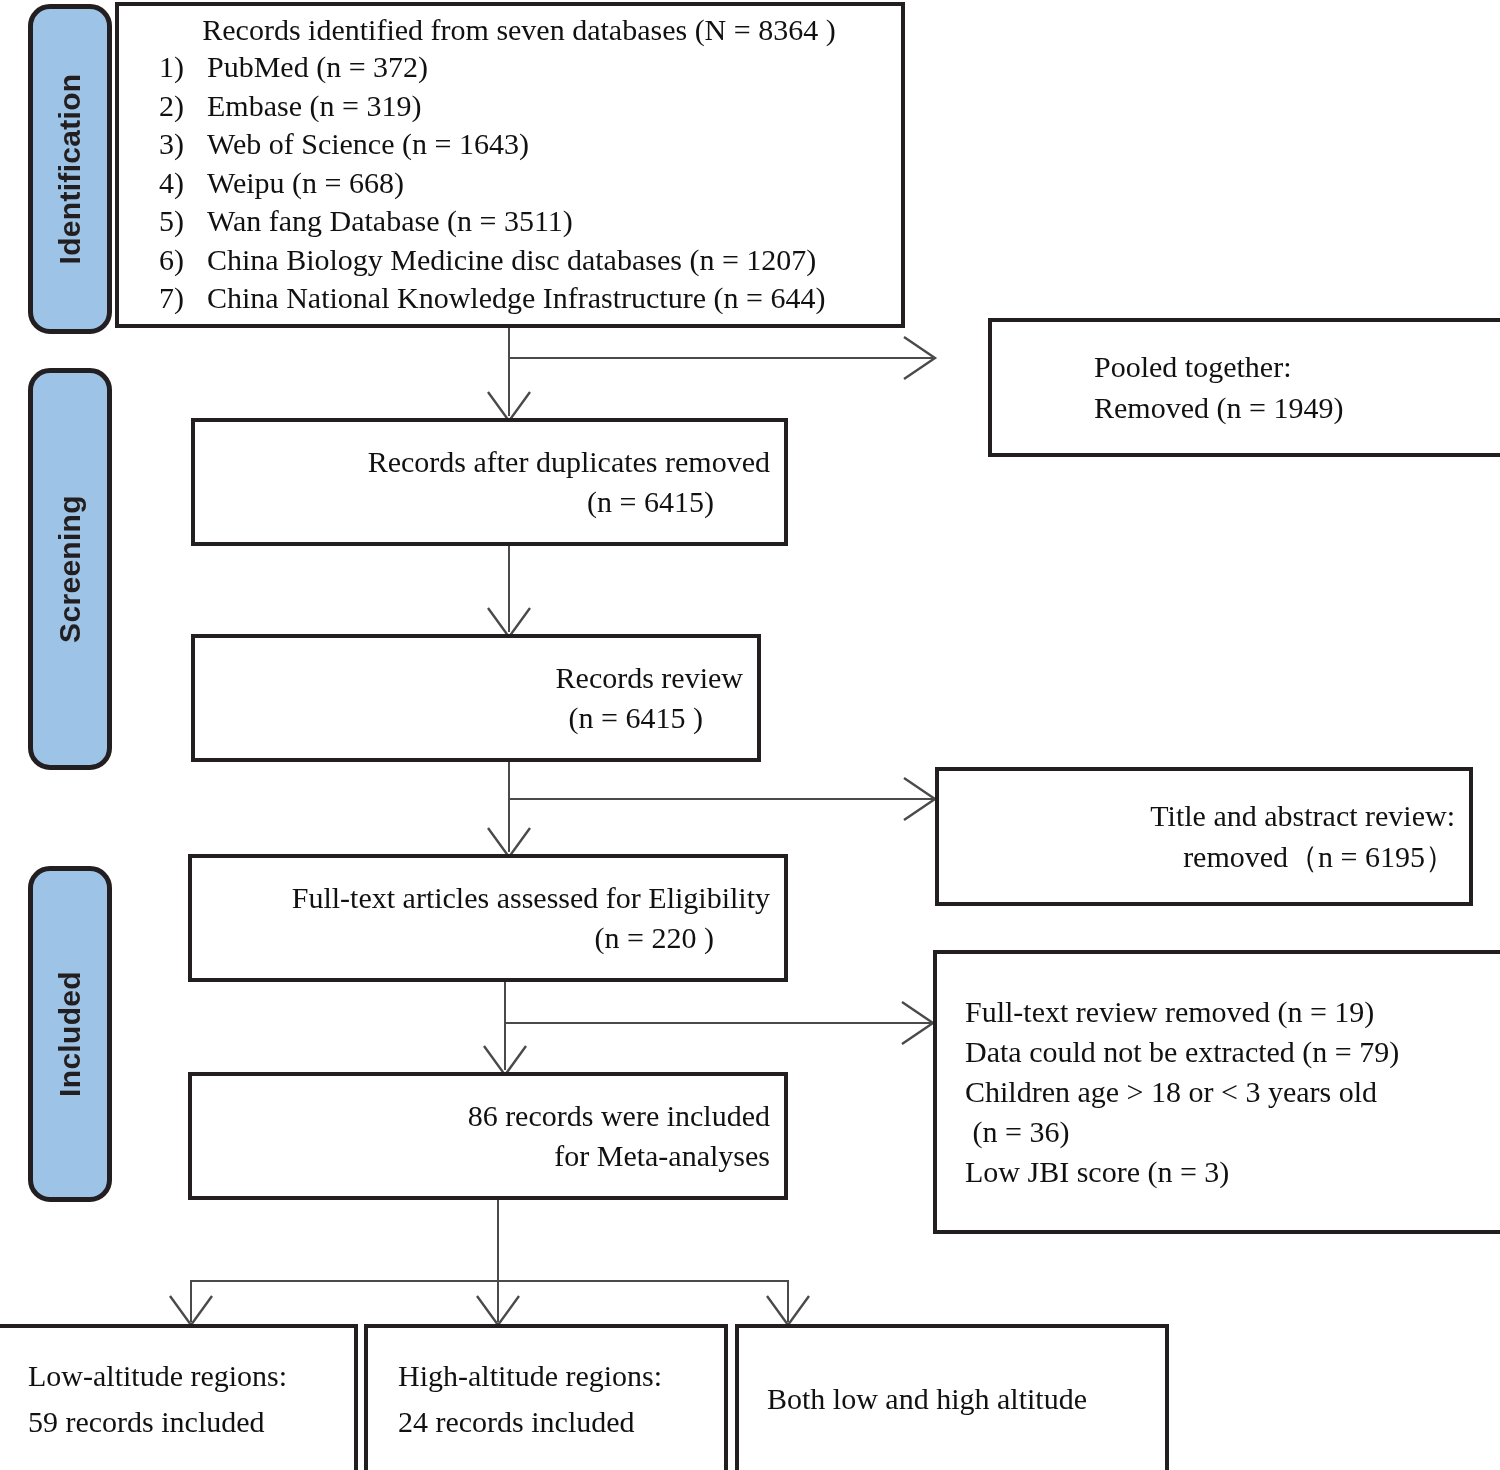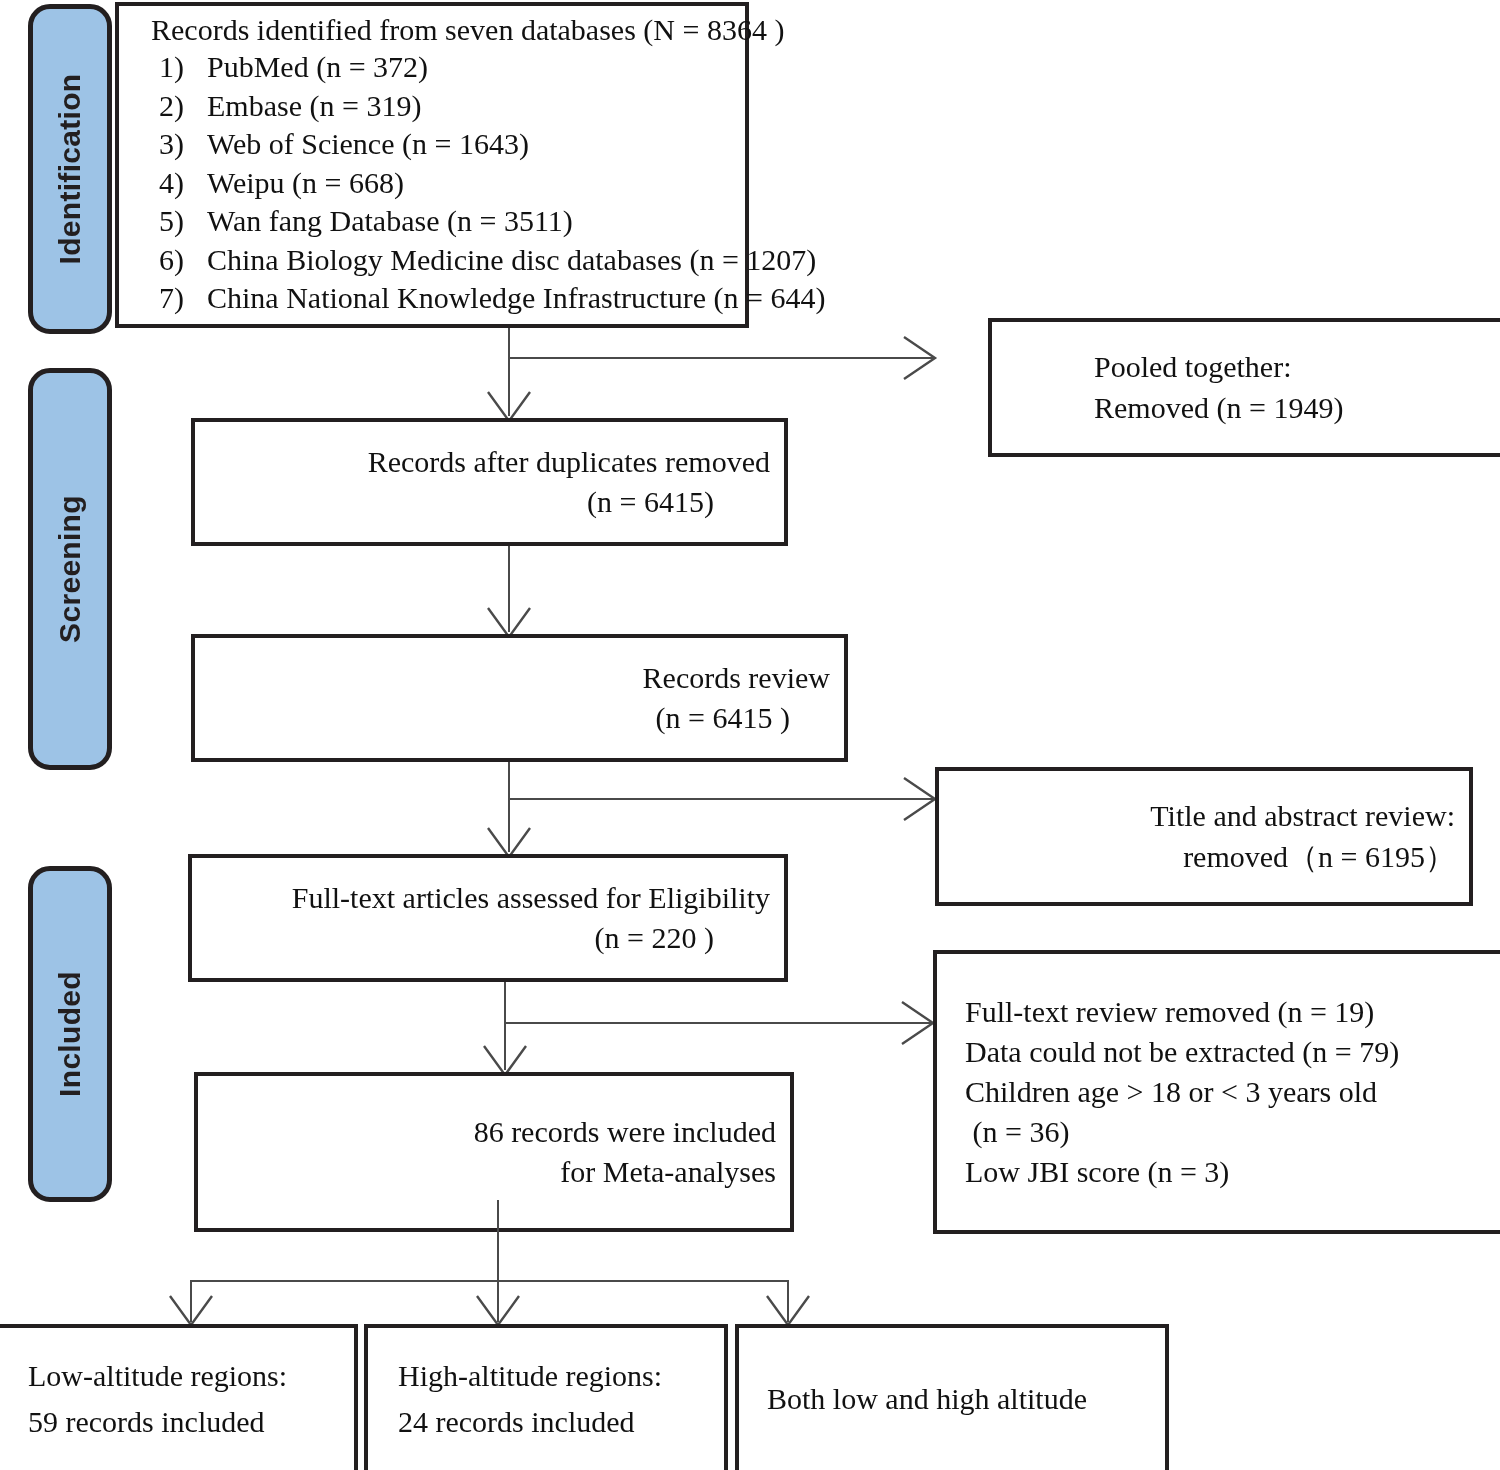--- a/index.html
+++ b/index.html
@@ -111,21 +111,21 @@
   </div>
 
   <div class="stage-pill" style="left:28px; top:368px; width:84px; height:402px;">
     <span class="stage-label">Screening</span>
   </div>
 
   <div class="stage-pill" style="left:28px; top:866px; width:84px; height:336px;">
     <span class="stage-label">Included</span>
   </div>
 
-  <div class="box" style="left:115px; top:2px; width:634px; height:326px;">
+  <div class="box" style="left:115px; top:2px; width:790px; height:326px;">
     <div class="box-inner" style="padding:10px 14px 10px 14px;">
       <div class="db-title">Records identified from seven databases (N = 8364 )</div>
       <ul class="db-list">
         <li>
           <span class="num">1)</span>
           <span>PubMed (n = 372)</span>
         </li>
         <li>
           <span class="num">2)</span>
           <span>Embase (n = 319)</span>
@@ -176,21 +176,21 @@
       <div class="line center">Records after duplicates removed</div>
       <div class="line center" style="padding-right:56px;">(n = 6415)</div>
     </div>
   </div>
 
   <div class="vline" style="left:508px; top:546px; height:86px;"></div>
   <svg class="head" style="left:486px; top:606px;" width="46" height="34" viewBox="0 0 46 34">
     <path d="M2 2 L23 31 L44 2" fill="none" stroke="#4a4a4a" stroke-width="2.4"></path>
   </svg>
 
-  <div class="box" style="left:191px; top:634px; width:657px; height:128px;font-family:Liberation Serif, serif;">
+  <div class="box" style="left:191px; top:634px; width:570px; height:128px;font-family:Liberation Serif, serif;">
     <div class="box-inner" style="padding:0 14px;">
       <div class="line center">Records review</div>
       <div class="line center" style="padding-right:40px;">(n = 6415 )</div>
     </div>
   </div>
 
   <div class="vline" style="left:508px; top:762px; height:90px;"></div>
   <svg class="head" style="left:486px; top:826px;" width="46" height="34" viewBox="0 0 46 34">
     <path d="M2 2 L23 31 L44 2" fill="none" stroke="#4a4a4a" stroke-width="2.4"></path>
   </svg>
@@ -225,21 +225,21 @@
   <div class="box" style="left:933px; top:950px; width:641px; height:284px;">
     <div class="box-inner" style="padding:0 0 0 28px;">
       <div class="line left">Full-text review removed (n = 19)</div>
       <div class="line left">Data could not be extracted (n = 79)</div>
       <div class="line left">Children age &gt; 18 or &lt; 3 years old</div>
       <div class="line left"> (n = 36)</div>
       <div class="line left">Low JBI score (n = 3)</div>
     </div>
   </div>
 
-  <div class="box" style="left:188px; top:1072px; width:600px; height:160px;margin-left:6px;">
+  <div class="box" style="left:188px; top:1072px; width:600px; height:128px;">
     <div class="box-inner" style="padding:0 14px;">
       <div class="line center">86 records were included</div>
       <div class="line center">for Meta-analyses</div>
     </div>
   </div>
 
   <div class="vline" style="left:497px; top:1200px; height:82px;"></div>
   <div class="hline" style="left:190px; top:1280px; width:598px;"></div>
 
   <div class="vline" style="left:190px; top:1280px; height:42px;"></div>

